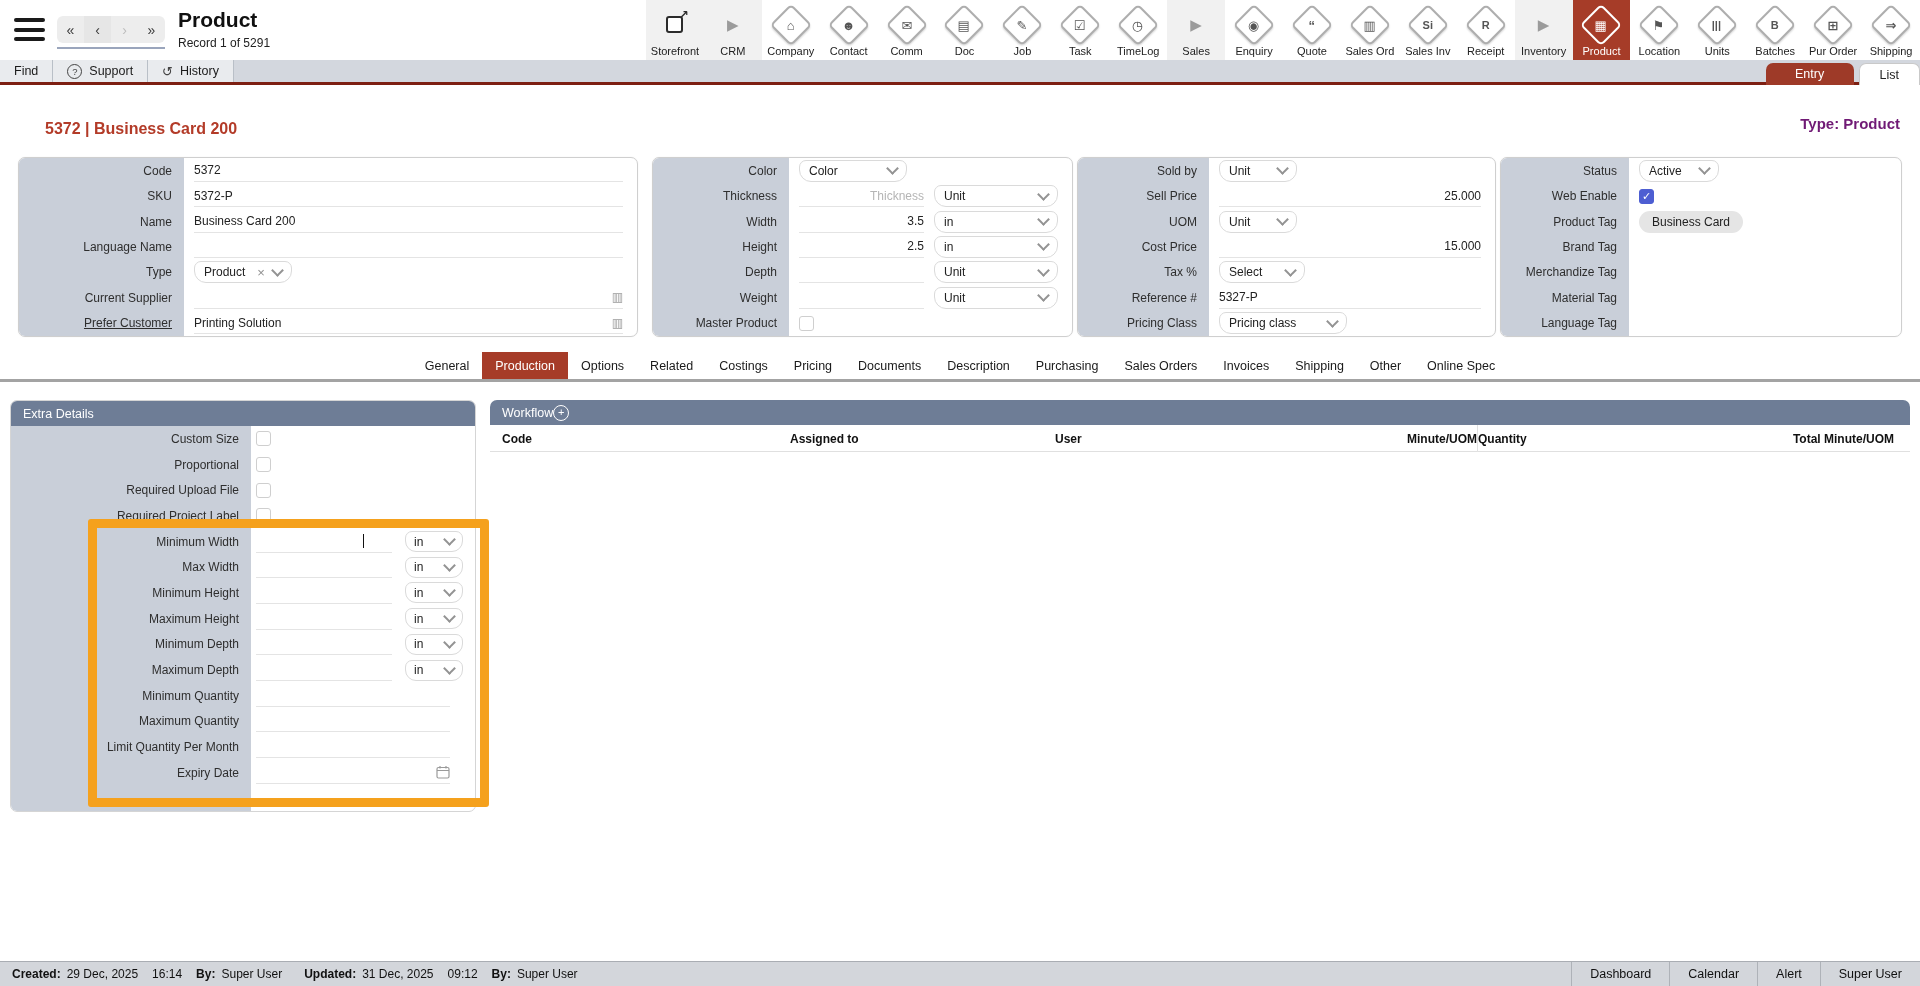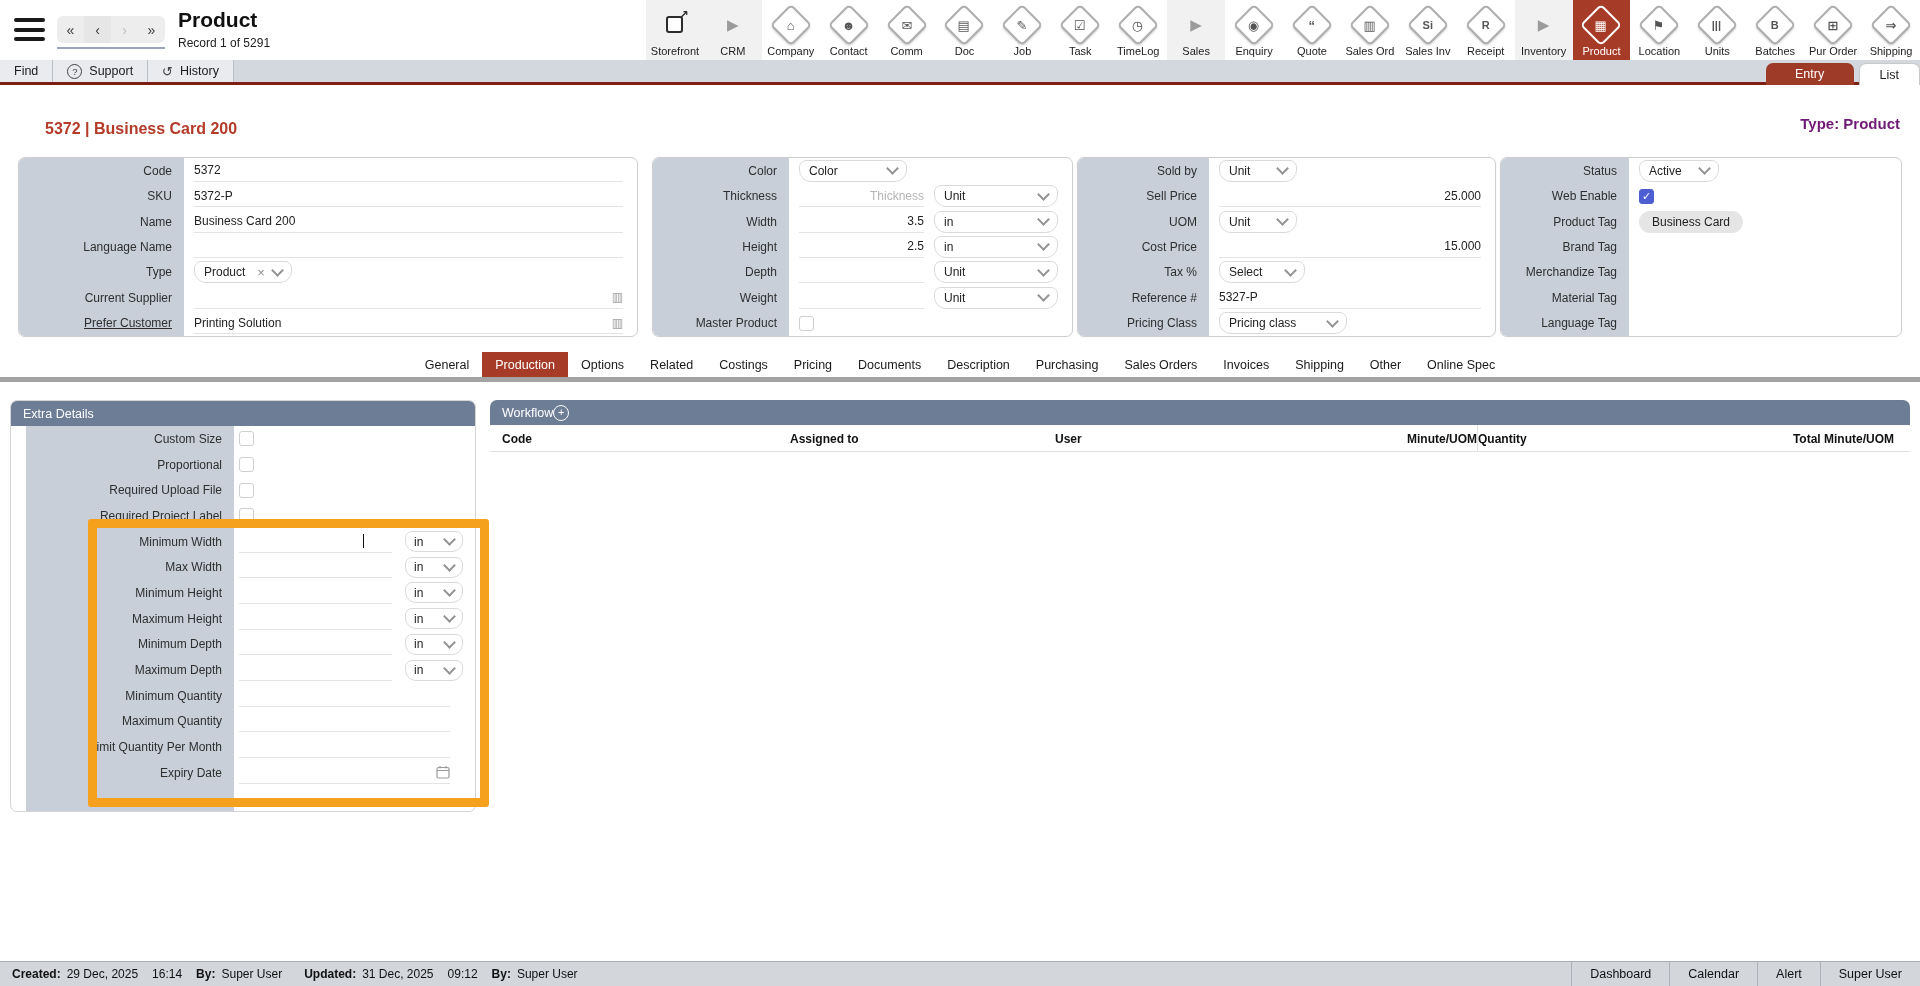--- a/index.html
+++ b/index.html
@@ -60,29 +60,29 @@
   .ph{color:#b5b5b5;}
   .pill{display:inline-flex;align-items:center;justify-content:space-between;border:1px solid #dadada;border-radius:7px 7px 12px 12px;height:22px;padding:0 9px;font-size:12px;color:#222;background:#fff;box-sizing:border-box;flex:none;cursor:pointer;gap:8px;}
   .chev{width:7px;height:7px;border-right:2px solid #939393;border-bottom:2px solid #939393;transform:rotate(45deg);margin-top:-4px;flex:none;}
   .xic{font-size:13px;color:#8f8f8f;margin-left:4px;cursor:pointer;}
   .borg{margin-left:auto;color:#9a9a9a;font-size:12px;cursor:pointer;}
   .cbx{width:15px;height:15px;border:1px solid #cfcfcf;border-radius:3px;background:#fff;flex:none;cursor:pointer;box-sizing:border-box;}
   .cbx.on{background:#4d5ed2;border-color:#4d5ed2;display:flex;align-items:center;justify-content:center;color:#fff;font-size:11px;}
   .chip{background:#e5e5e5;border-radius:13px;padding:4px 13px;font-size:12px;color:#222;cursor:pointer;}
 
   
-  .tabs{position:absolute;left:0;top:352px;width:1920px;height:30px;display:flex;justify-content:center;align-items:stretch;border-bottom:5px solid #a3a3a3;box-sizing:border-box;background:#fff;}
+  .tabs{position:absolute;left:0;top:352px;width:1920px;height:30px;display:flex;justify-content:center;align-items:stretch;border-bottom:3px solid #a3a3a3;box-sizing:border-box;background:#fff;}
   .tab{display:flex;align-items:center;padding:0 13px;font-size:12.5px;color:#1a1a1a;cursor:pointer;white-space:nowrap;}
   .tab.active{background:#a63c28;color:#fff;}
 
   
   .xd-panel{position:absolute;left:10px;top:400px;width:466px;height:412px;border:1px solid #d5d5d5;border-radius:7px;background:#fff;overflow:hidden;box-sizing:border-box;}
   .xd-head{height:25px;background:#6e7d96;color:#fff;font-size:12.5px;display:flex;align-items:center;padding:0 12px;}
   .xd-body{display:flex;height:385px;}
-  .xd-l{width:208px;background:#c9cfd9;display:grid;grid-template-rows:repeat(15,25.7px);align-items:center;flex:none;margin-left:15px;}
+  .xd-l{width:240px;background:#c9cfd9;display:grid;grid-template-rows:repeat(15,25.7px);align-items:center;flex:none;}
   .xd-f{flex:1;display:grid;grid-template-rows:repeat(15,25.7px);min-width:0;}
   .xd-frow{display:flex;align-items:center;padding:0 12px 0 5px;min-width:0;}
   .xd-frow .inp{margin-right:13px;}
   .pill.sm{width:58px;border-radius:7px 7px 11px 11px;height:21px;padding:0 8px;}
   .caret{width:1px;height:14px;background:#111;margin-left:auto;margin-right:28px;flex:none;}
   .cal{margin-left:auto;flex:none;cursor:pointer;display:flex;}
 
   
   .hl{position:absolute;left:88px;top:519px;width:401px;height:288px;border:9px solid #f5a11d;border-radius:3px;box-sizing:border-box;pointer-events:none;z-index:6;}
 

